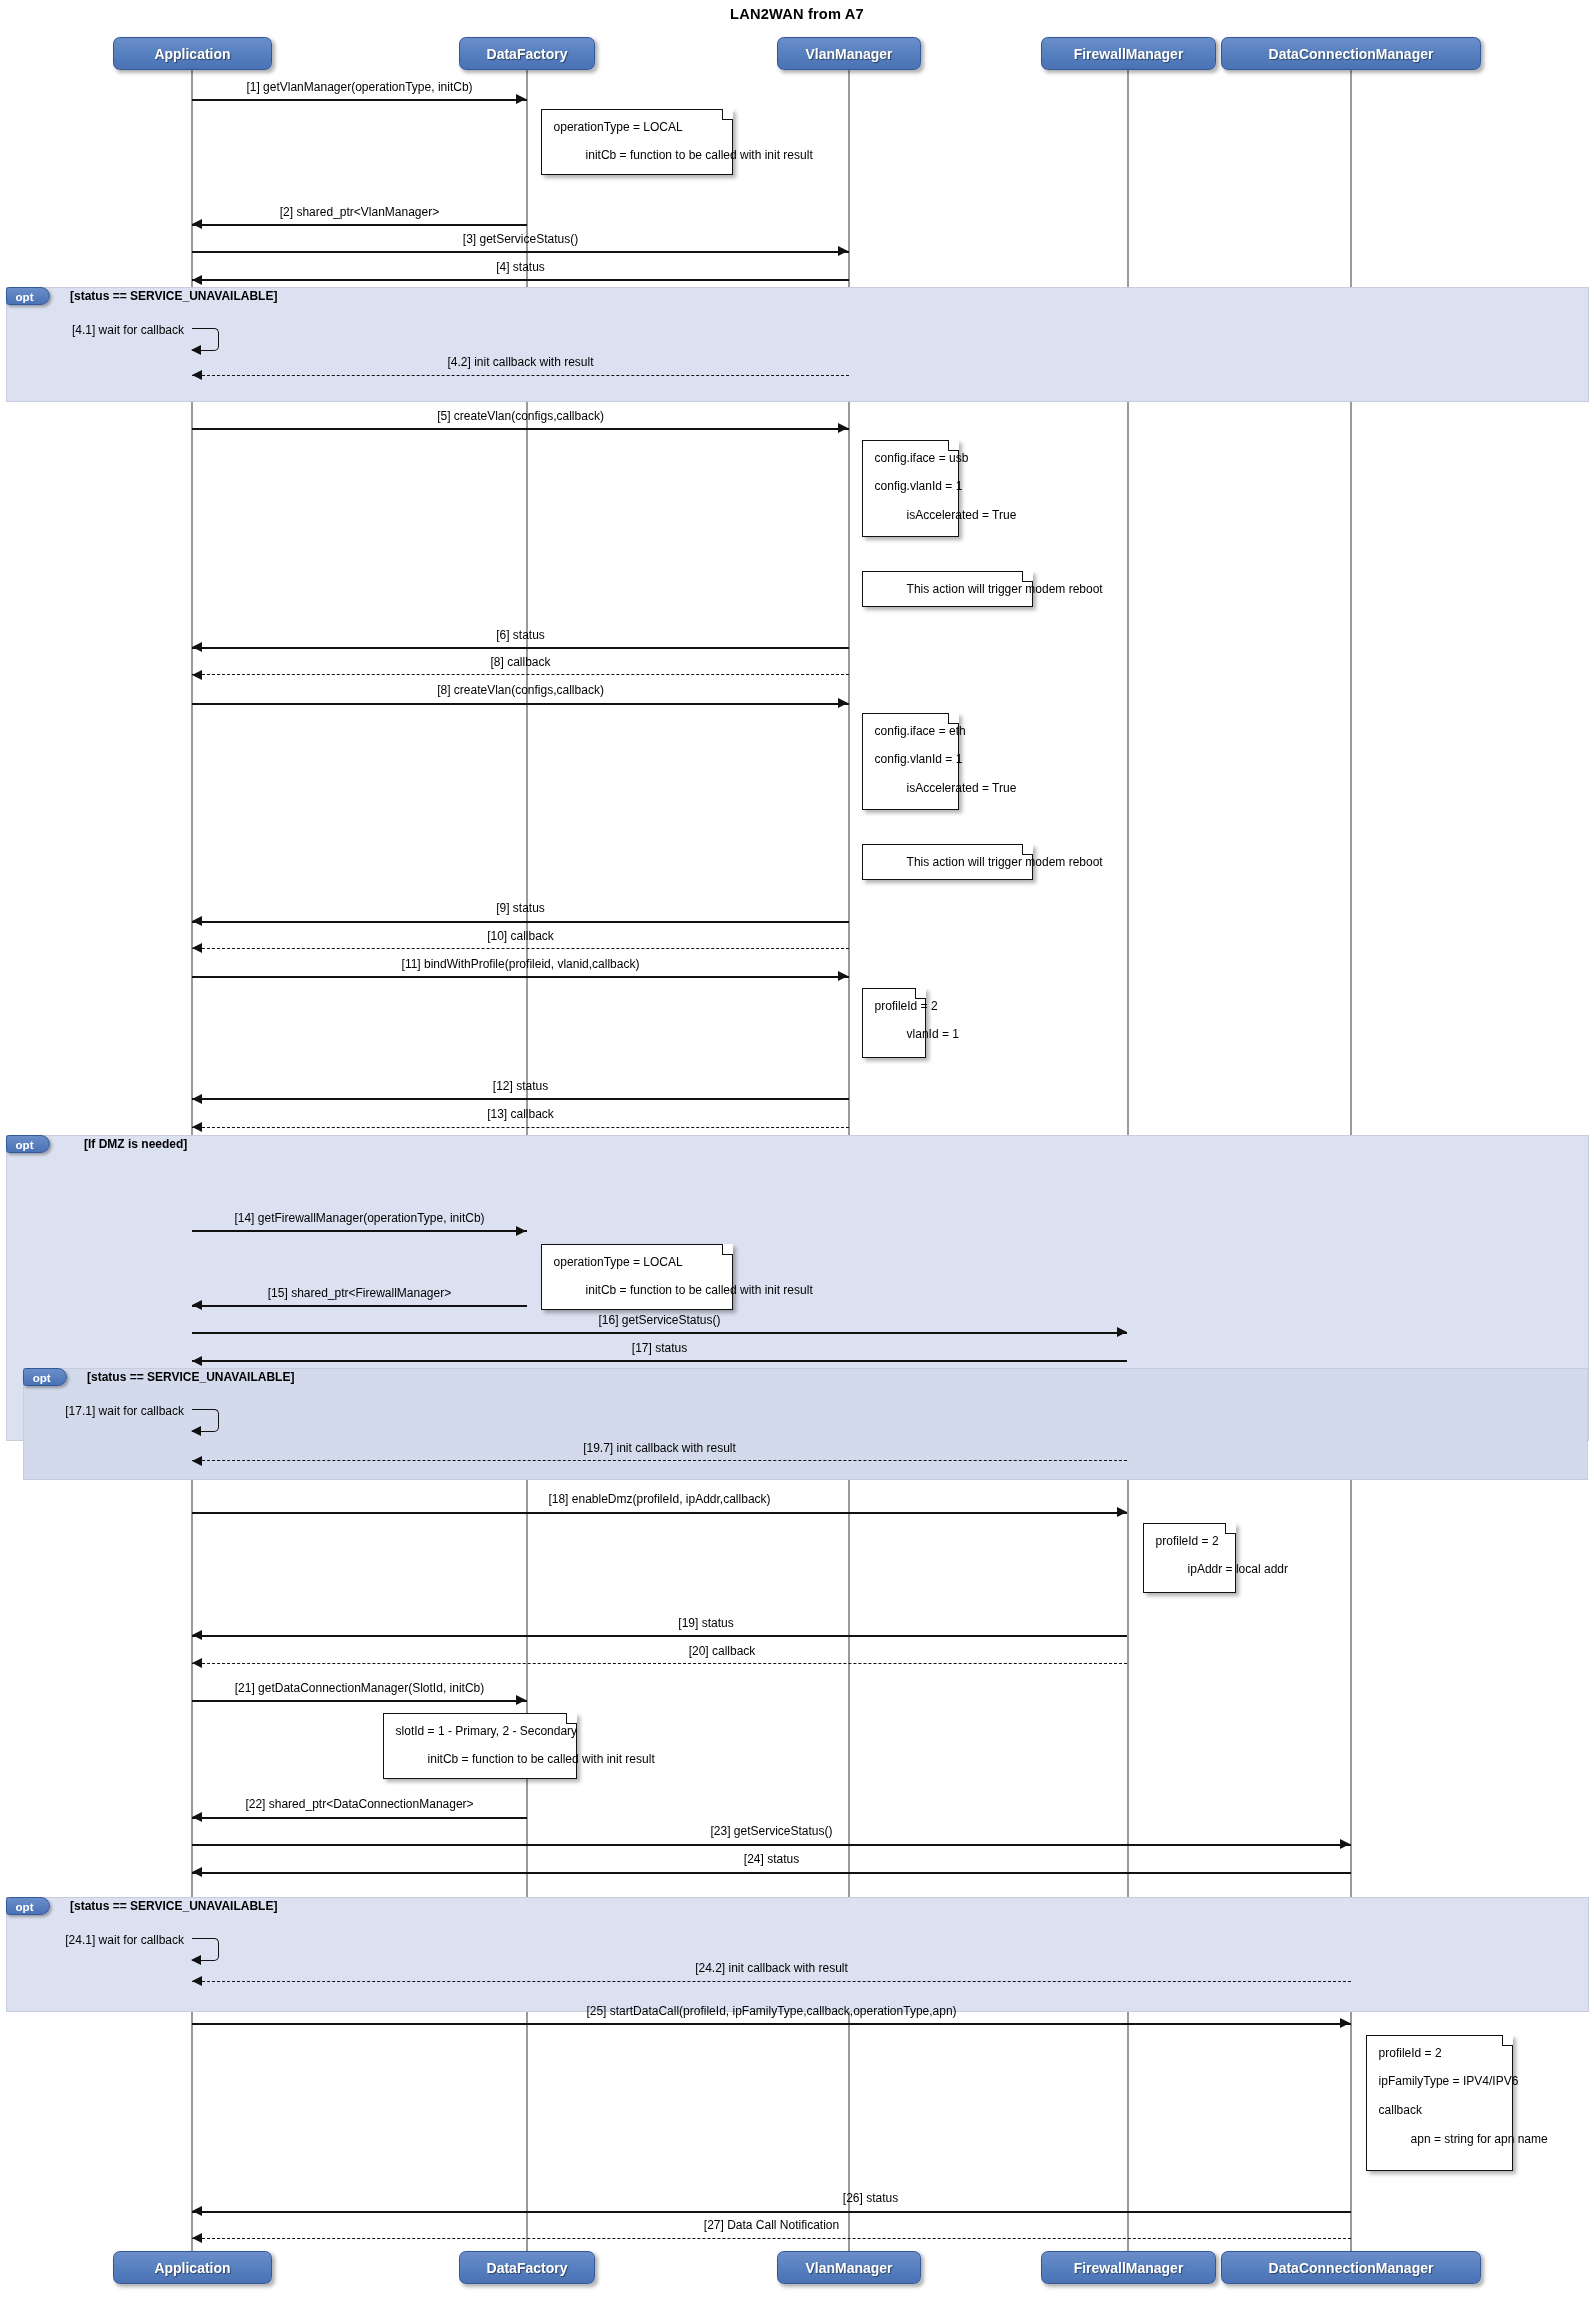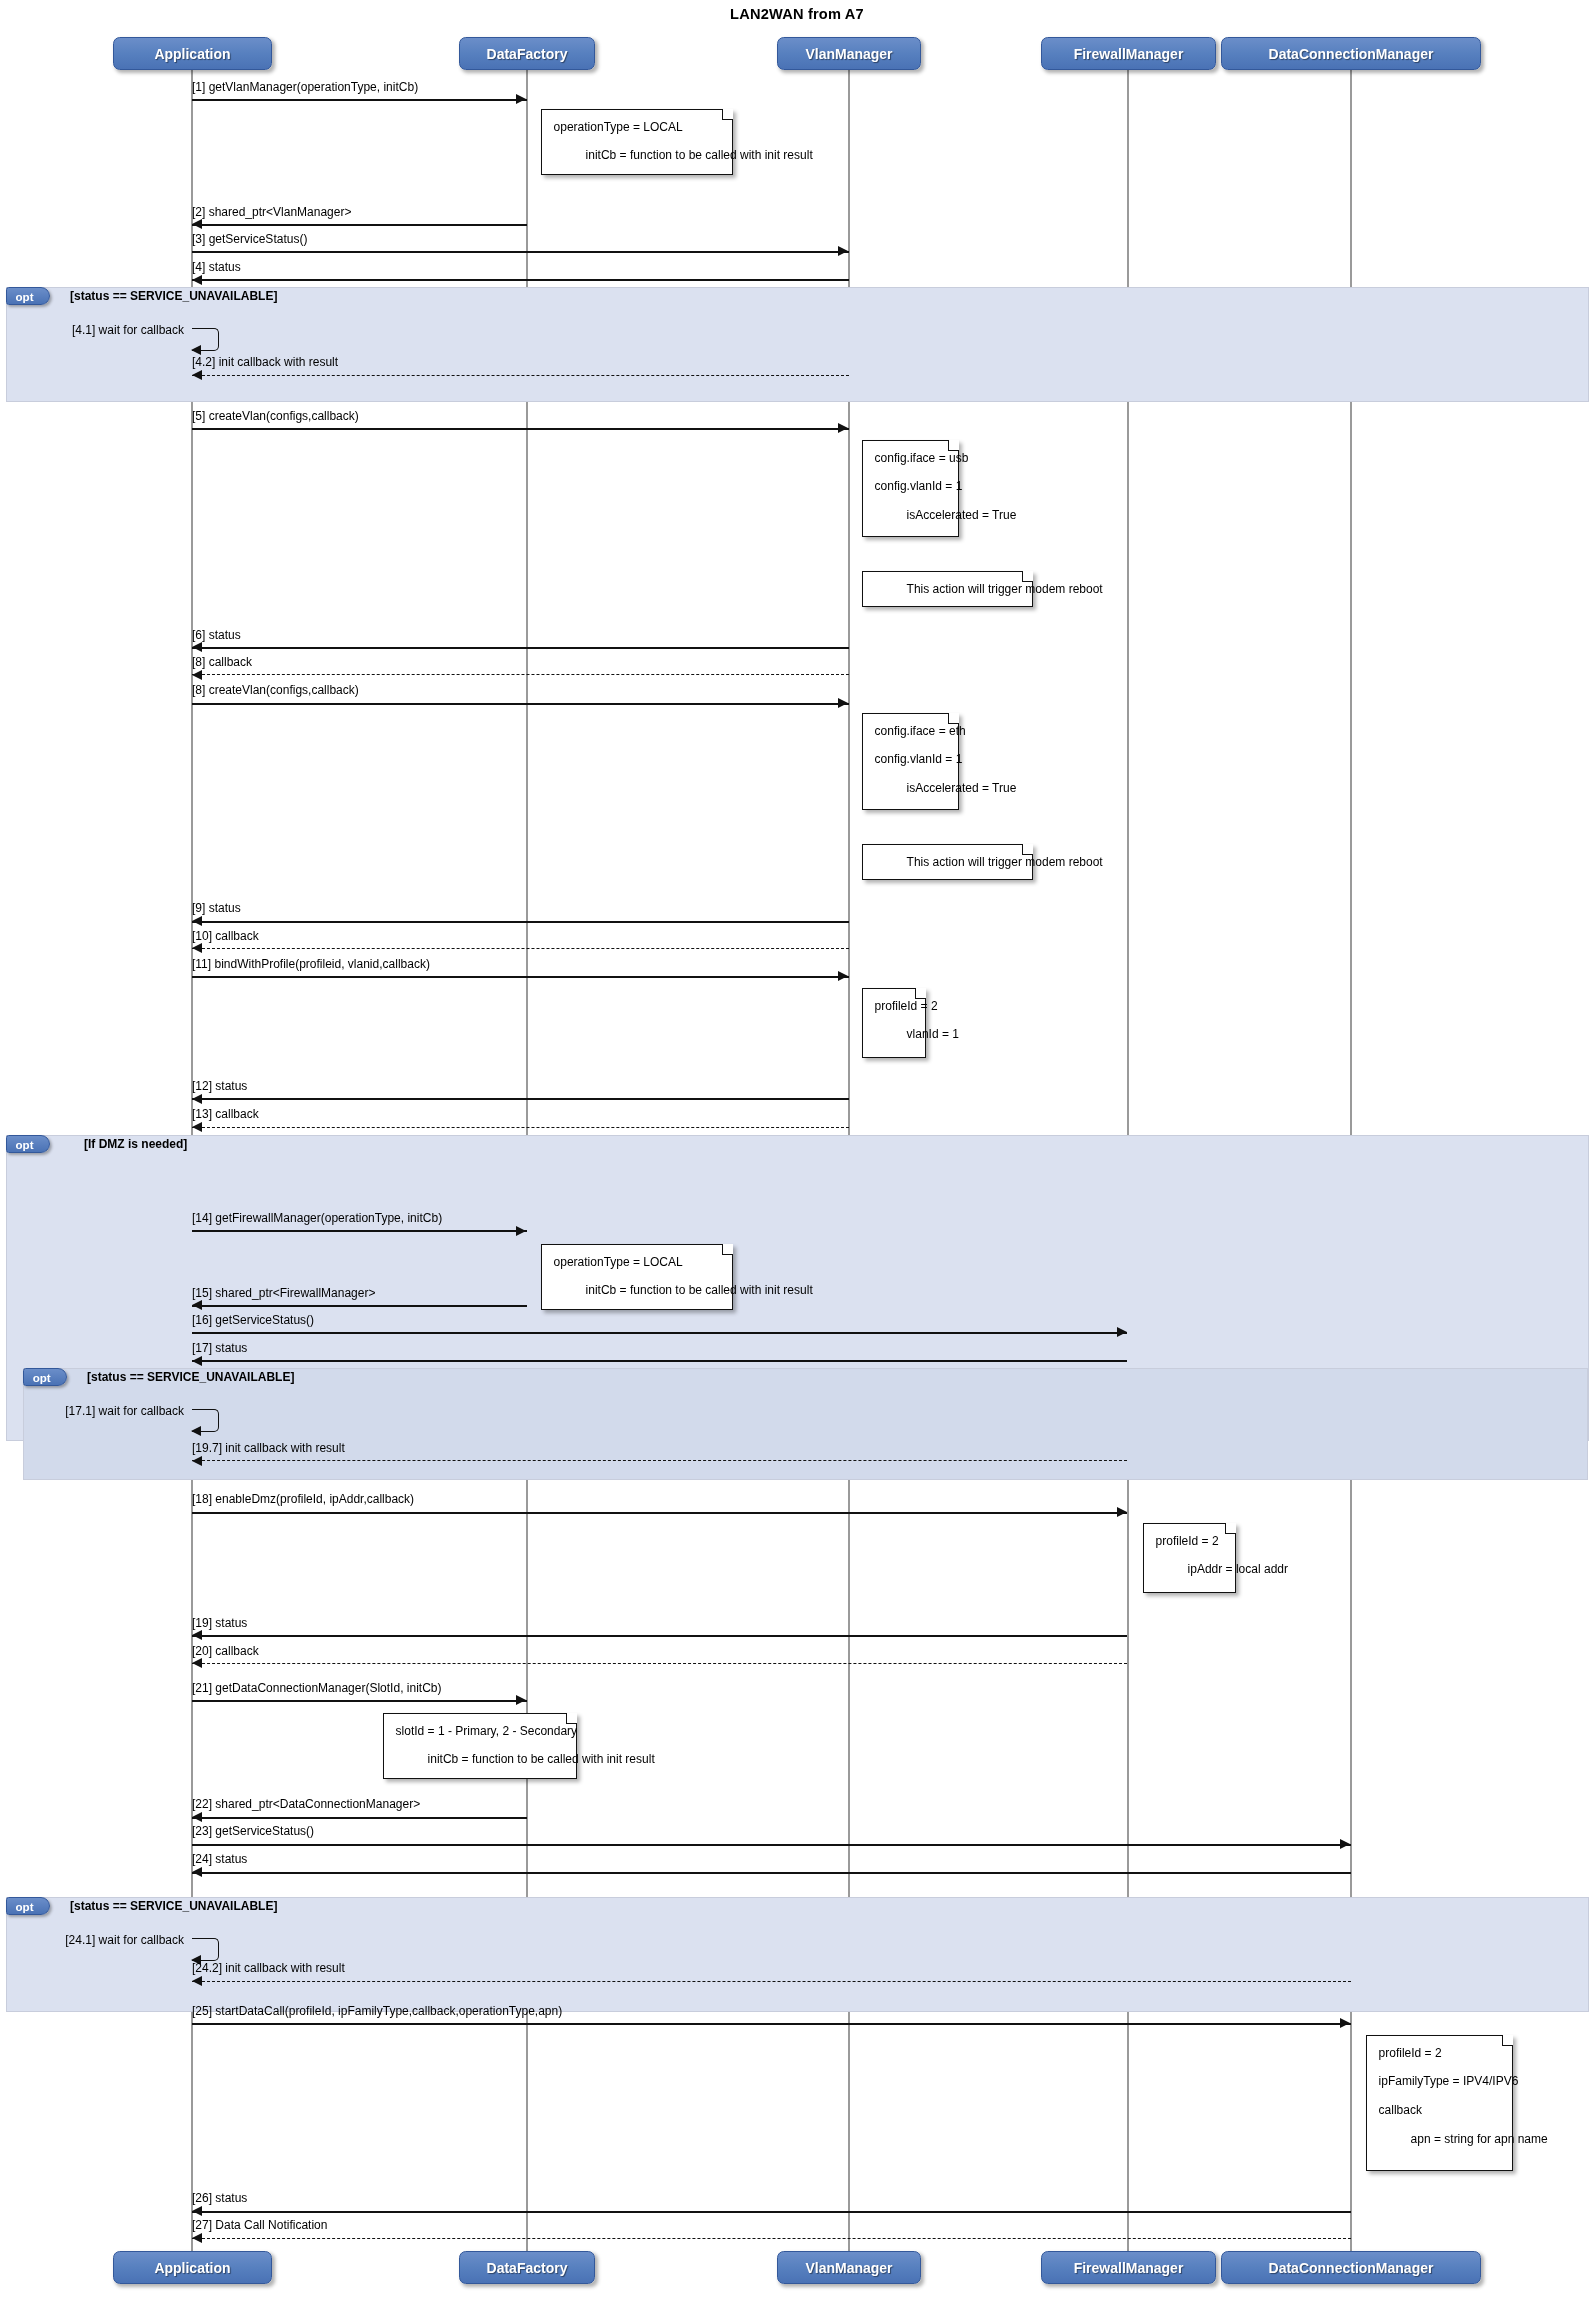--- a/index.html
+++ b/index.html
@@ -34,21 +34,21 @@
     box-shadow:1.9px 1.9px 2.9px rgba(0,0,0,.30);box-sizing:border-box;
   }
   .frag-guard{position:absolute;font-weight:bold;font-size:12px;white-space:nowrap;}
 
   
   .msg{position:absolute;height:1.9px;background:#111;}
   .msg.dashed{
     height:0;background:transparent;
     border-top:1.9px dashed #111;
   }
-  .msg-label{position:absolute;font-size:12px;white-space:nowrap;text-align:left;}
+  .msg-label{position:absolute;font-size:12px;white-space:nowrap;text-align:center;}
   .arrow{position:absolute;width:0;height:0;}
   .arrow.right{border-left:10.7px solid #111;border-top:5.8px solid transparent;border-bottom:5.8px solid transparent;}
   .arrow.left{border-right:10.7px solid #111;border-top:5.8px solid transparent;border-bottom:5.8px solid transparent;}
 
   
   .selfmsg{position:absolute;border:1.9px solid #111;border-left:none;box-sizing:border-box;border-radius:0 4.9px 4.9px 0;}
 
   
   .note{
     position:absolute;background:#fff;border:1px solid #111;
@@ -154,21 +154,21 @@
       <div class="arrow left" style="left: 192px; top: 1456px;"></div>
       <div class="msg-label" style="left: 192px; top: 1441px; width: 935px;">[19.7] init callback with result</div>
       <div class="msg" style="left: 192px; top: 1512px; width: 935px;"></div>
       <div class="arrow right" style="left: 1117px; top: 1507px;"></div>
       <div class="msg-label" style="left: 192px; top: 1492px; width: 935px;">[18] enableDmz(profileId, ipAddr,callback)</div>
       <div class="msg" style="left: 192px; top: 1635px; width: 935px;"></div>
       <div class="arrow left" style="left: 192px; top: 1630px;"></div>
       <div class="msg-label" style="left: 192px; top: 1616px; width: 1028px;">[19] status</div>
       <div class="msg dashed" style="left: 192px; top: 1663px; width: 935px;"></div>
       <div class="arrow left" style="left: 192px; top: 1658px;"></div>
-      <div class="msg-label" style="left: 192px; top: 1644px; width: 1044px;">[20] callback</div>
+      <div class="msg-label" style="left: 200px; top: 1644px; width: 1044px;">[20] callback</div>
       <div class="msg" style="left: 192px; top: 1700px; width: 335px;"></div>
       <div class="arrow right" style="left: 516px; top: 1695px;"></div>
       <div class="msg-label" style="left: 192px; top: 1681px; width: 335px;">[21] getDataConnectionManager(SlotId, initCb)</div>
       <div class="msg" style="left: 192px; top: 1817px; width: 335px;"></div>
       <div class="arrow left" style="left: 192px; top: 1812px;"></div>
       <div class="msg-label" style="left: 192px; top: 1797px; width: 335px;">[22]  shared_ptr&lt;DataConnectionManager&gt;</div>
       <div class="msg" style="left: 192px; top: 1844px; width: 1159px;"></div>
       <div class="arrow right" style="left: 1340px; top: 1839px;"></div>
       <div class="msg-label" style="left: 192px; top: 1824px; width: 1159px;">[23] getServiceStatus()</div>
       <div class="msg" style="left: 192px; top: 1872px; width: 1159px;"></div>

